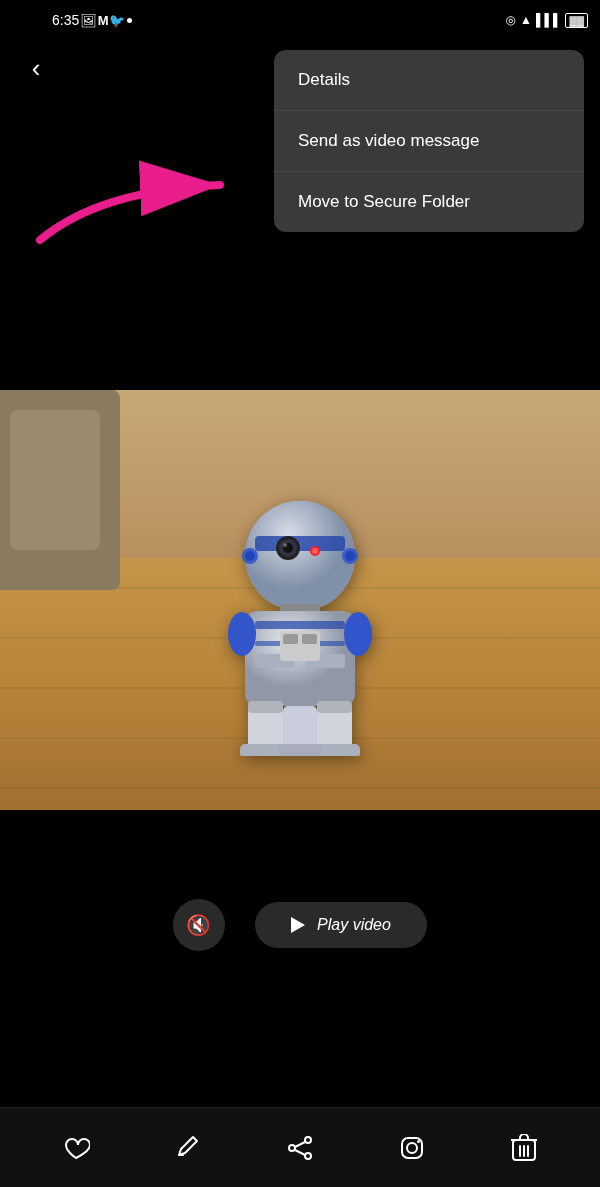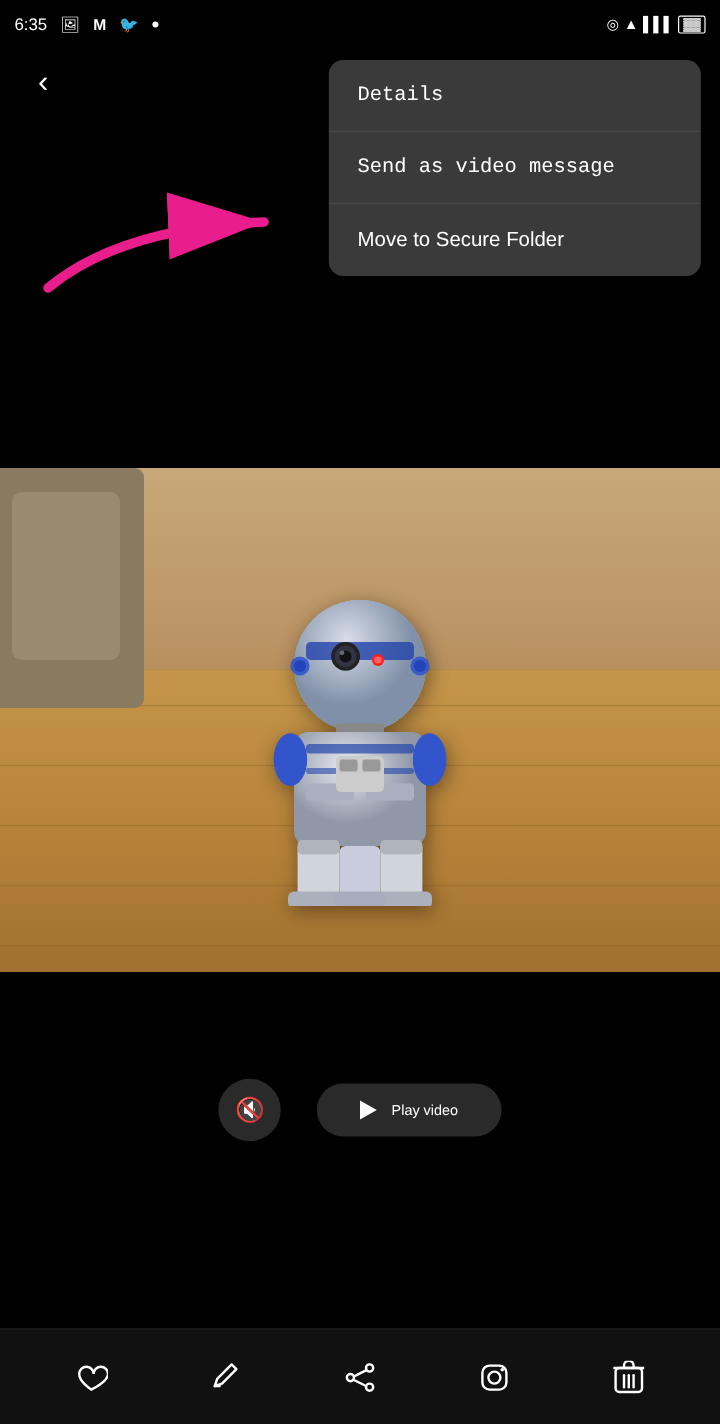--- a/index.html
+++ b/index.html
@@ -21,24 +21,25 @@
       display: flex;
       align-items: center;
       justify-content: space-between;
       padding: 0 12px;
       z-index: 100;
     }
 
     .status-left {
       display: flex;
       align-items: center;
-      gap: 11px;
+      gap: 1px;
       color: #fff;
       font-size: 14px;
       font-weight: 500;
+      margin-left: 40px;
     }
 
     .status-icons {
       display: flex;
       align-items: center;
       gap: 4px;
       font-size: 12px;
       color: #fff;
     }
 
@@ -74,21 +75,20 @@
     .menu-item {
       padding: 20px 24px;
       color: #fff;
       font-size: 17px;
       cursor: pointer;
       position: relative;
     }
 
     .menu-item:not(:last-child) {
       border-bottom: 1px solid rgba(255,255,255,0.08);
-      font-family: Liberation Mono, monospace;
     }
 
     .menu-item.highlighted {
       background: #4a4a4a;
       outline: 3px solid #e91e8c;
       outline-offset: -3px;
       border-radius: 4px;
     }
 
     
@@ -380,21 +380,21 @@
   </div>
 </div>
 
 <div class="bottom-controls">
   <div class="control-buttons-row">
     <div class="mute-button">
       <span style="color:#fff;font-size:20px;">🔇</span>
     </div>
     <div class="play-button">
       <div class="play-triangle"></div>
-      <span style="color:#fff;font-size:12px;">Play video</span>
+      <span style="color:#fff;font-size:16px;font-style:italic;">Play video</span>
     </div>
   </div>
 </div>
 
 <div class="bottom-nav">
   <div class="nav-icon">
     <svg width="28" height="28" viewBox="0 0 28 28" fill="none" xmlns="http://www.w3.org/2000/svg">
       <path d="M14 24s-10-6.5-10-13a6 6 0 0112 0 6 6 0 0112 0C28 17.5 14 24 14 24z" stroke="#fff" stroke-width="2" fill="none"></path>
     </svg>
   </div>

